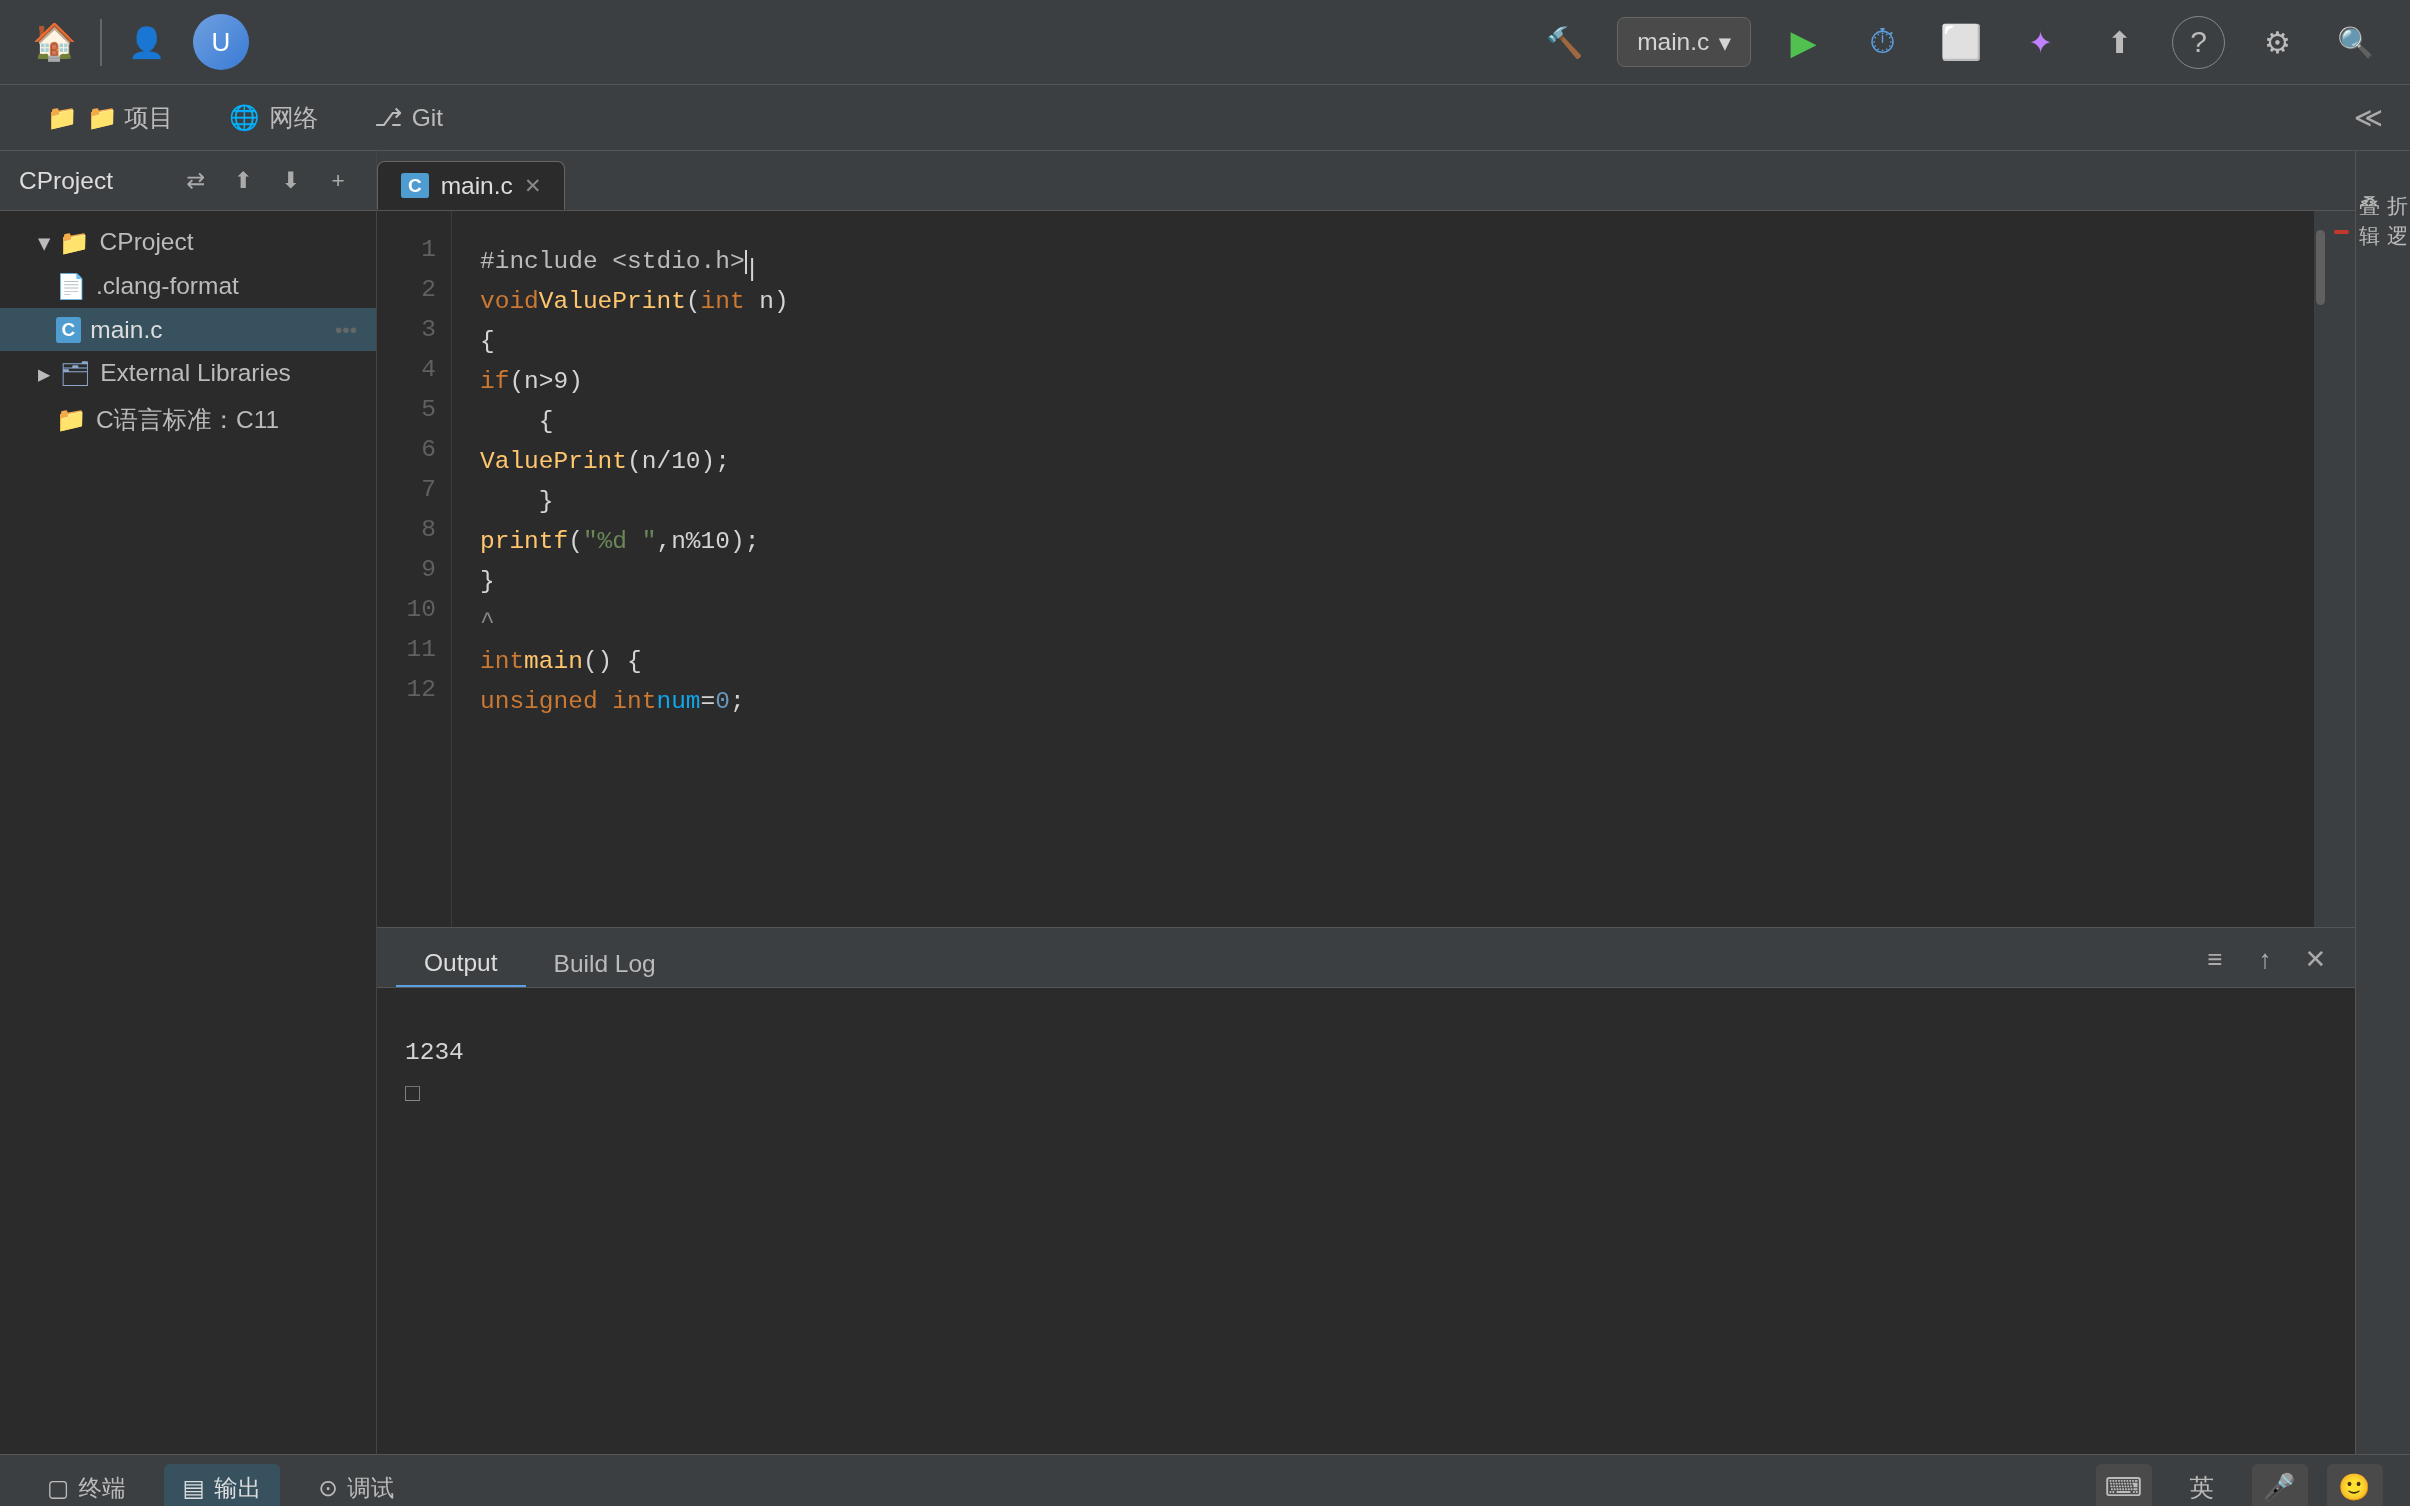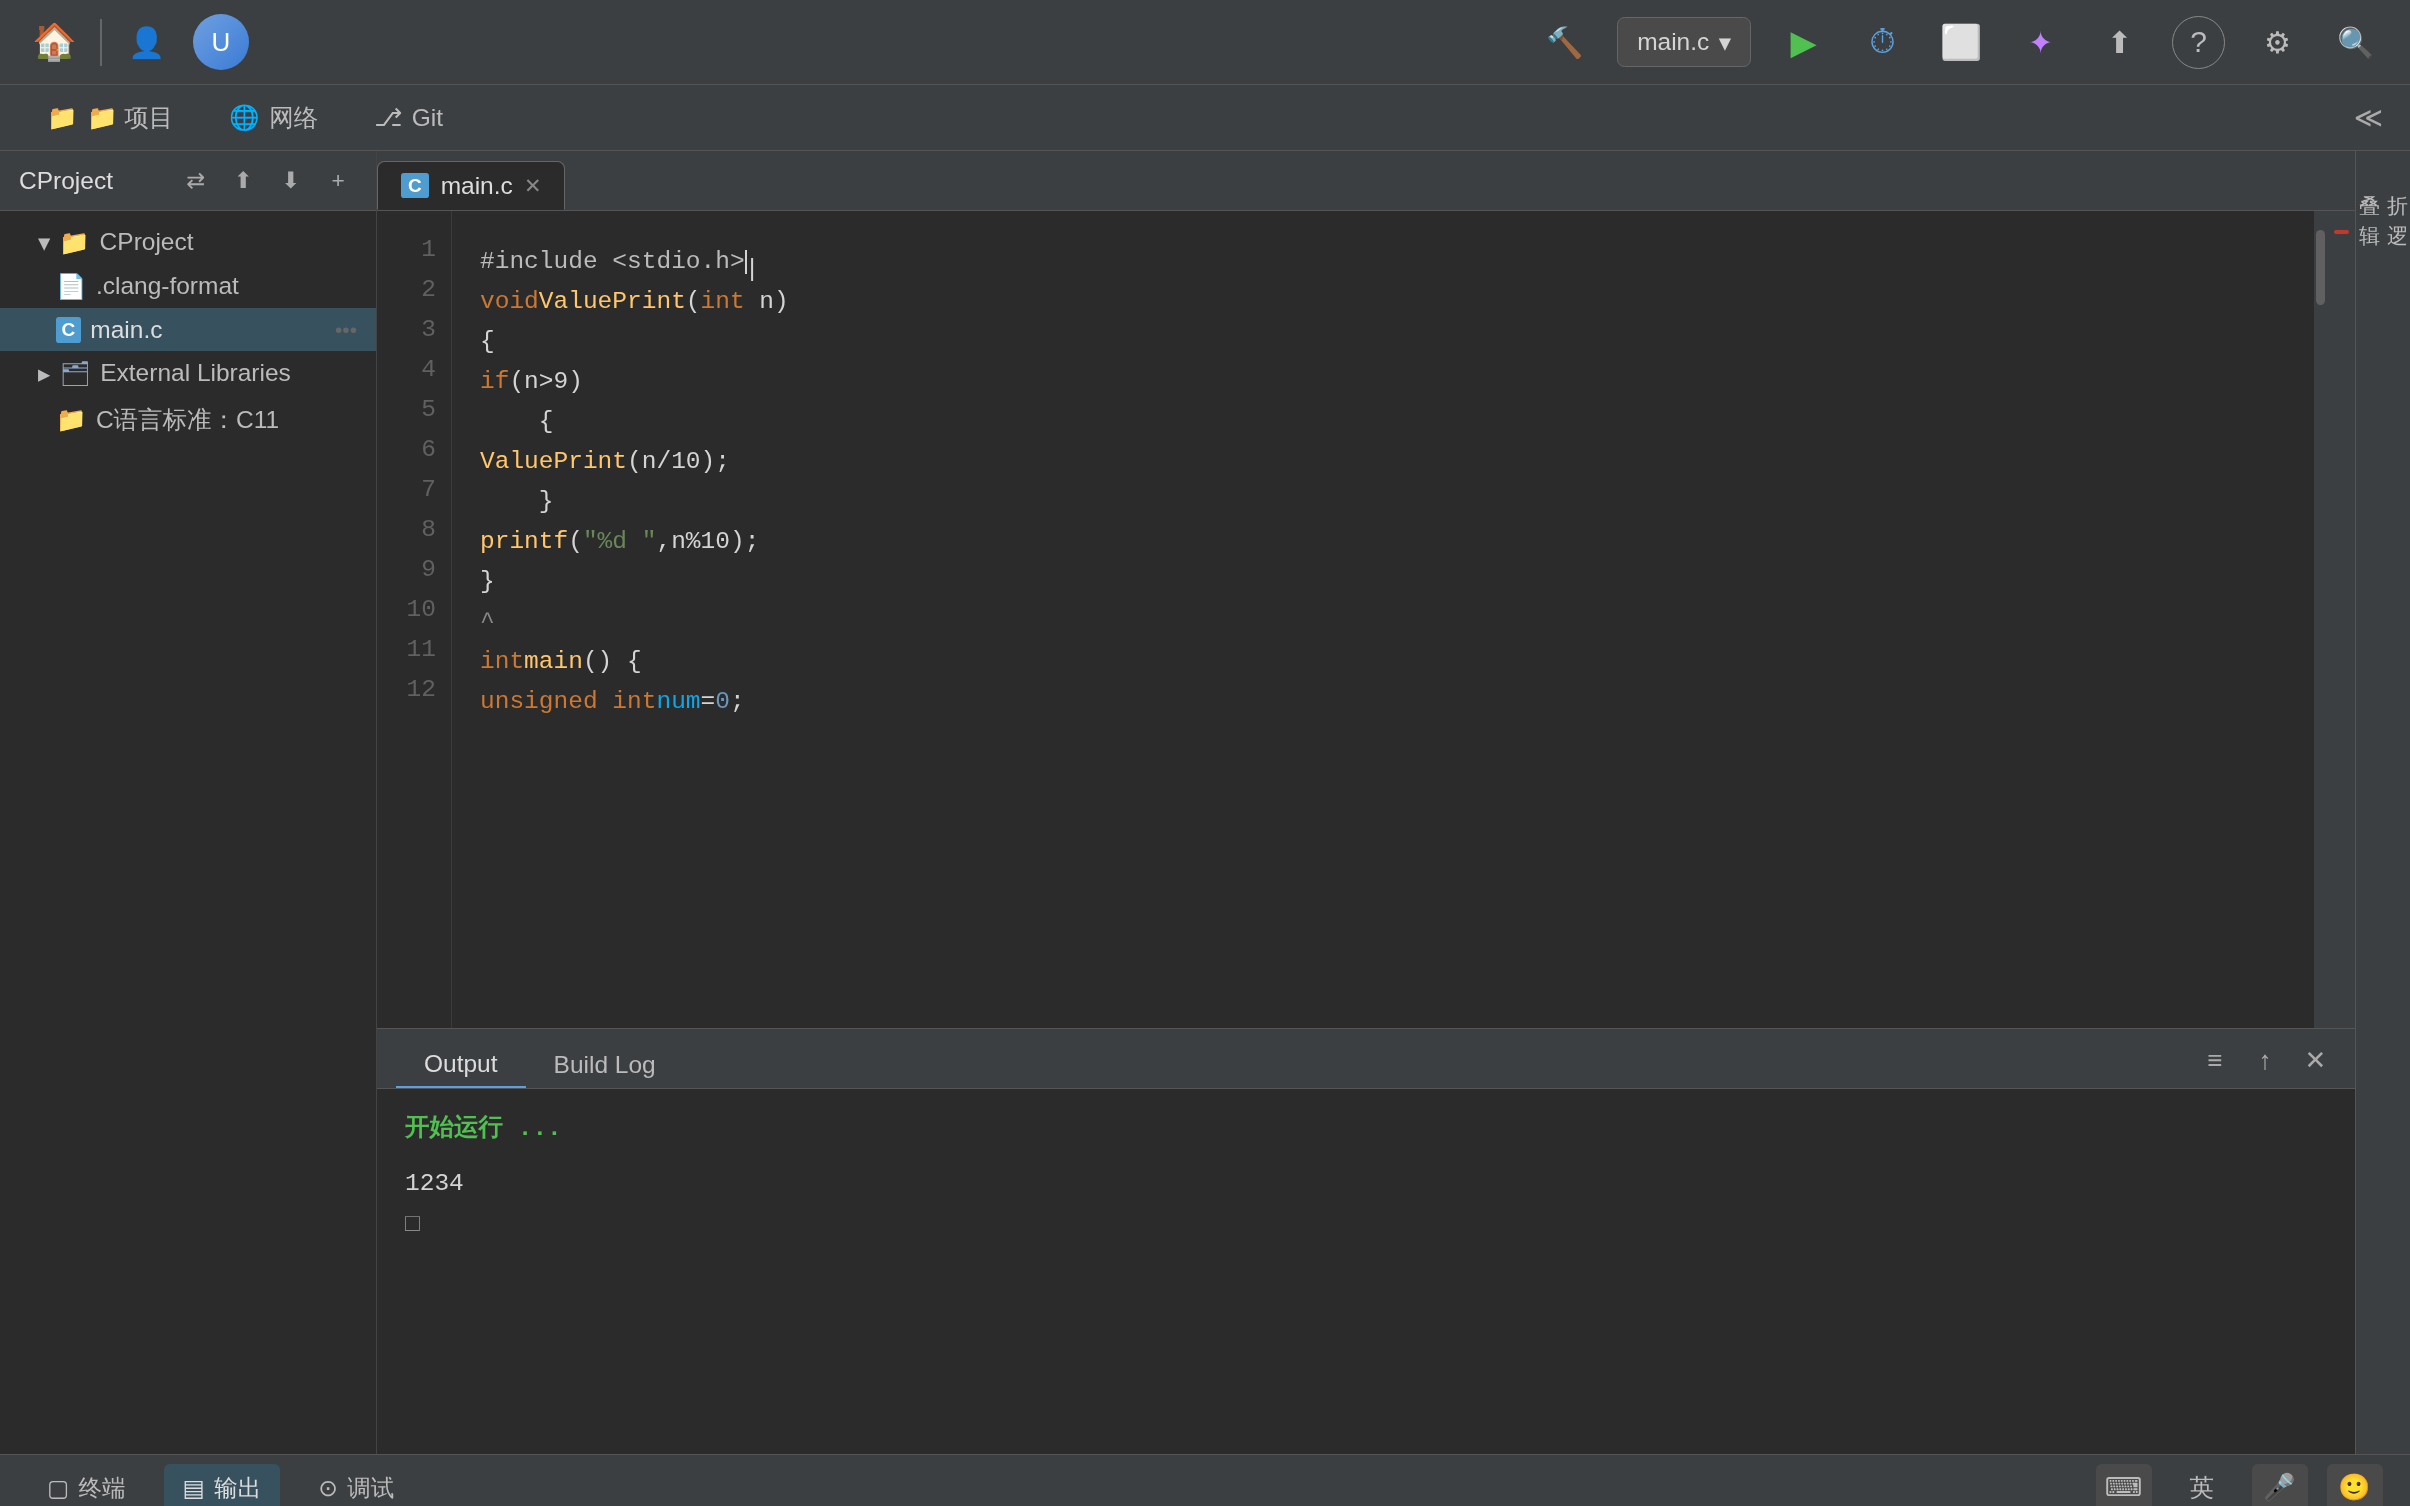--- a/index.html
+++ b/index.html
@@ -303,25 +303,26 @@
     }
     .gutter-mark {
       width: 15px;
       height: 3.8px;
       background: #c0392b;
       border-radius: 1.9px;
     }
 
     
     .output-panel {
-      height: 426px;
+      height: 527px;
       border-top: 1.9px solid #555;
       display: flex;
       flex-direction: column;
       background: #2b2b2b;
+      gap: 12px;
     }
     .output-tabs {
       height: 60px;
       background: #3c3f41;
       display: flex;
       align-items: flex-end;
       border-bottom: 0.9px solid #555;
       padding-left: 19px;
     }
     .output-tab {
@@ -556,21 +557,20 @@
         <div class="output-tabs">
           <div class="output-tab active">Output</div>
           <div class="output-tab">Build Log</div>
           <div class="output-tab-actions">
             <div class="output-tab-btn">≡</div>
             <div class="output-tab-btn">↑</div>
             <div class="output-tab-btn">✕</div>
           </div>
         </div>
         <div class="output-content">
-          <div class="run-start">开始运行 ...</div>
           <div style="height:13px;"></div>
           <div>1234</div>
           <div class="cursor-block">□</div>
         </div>
       </div>
 
     </div>
   </div>
 
   <div class="right-sidebar">

